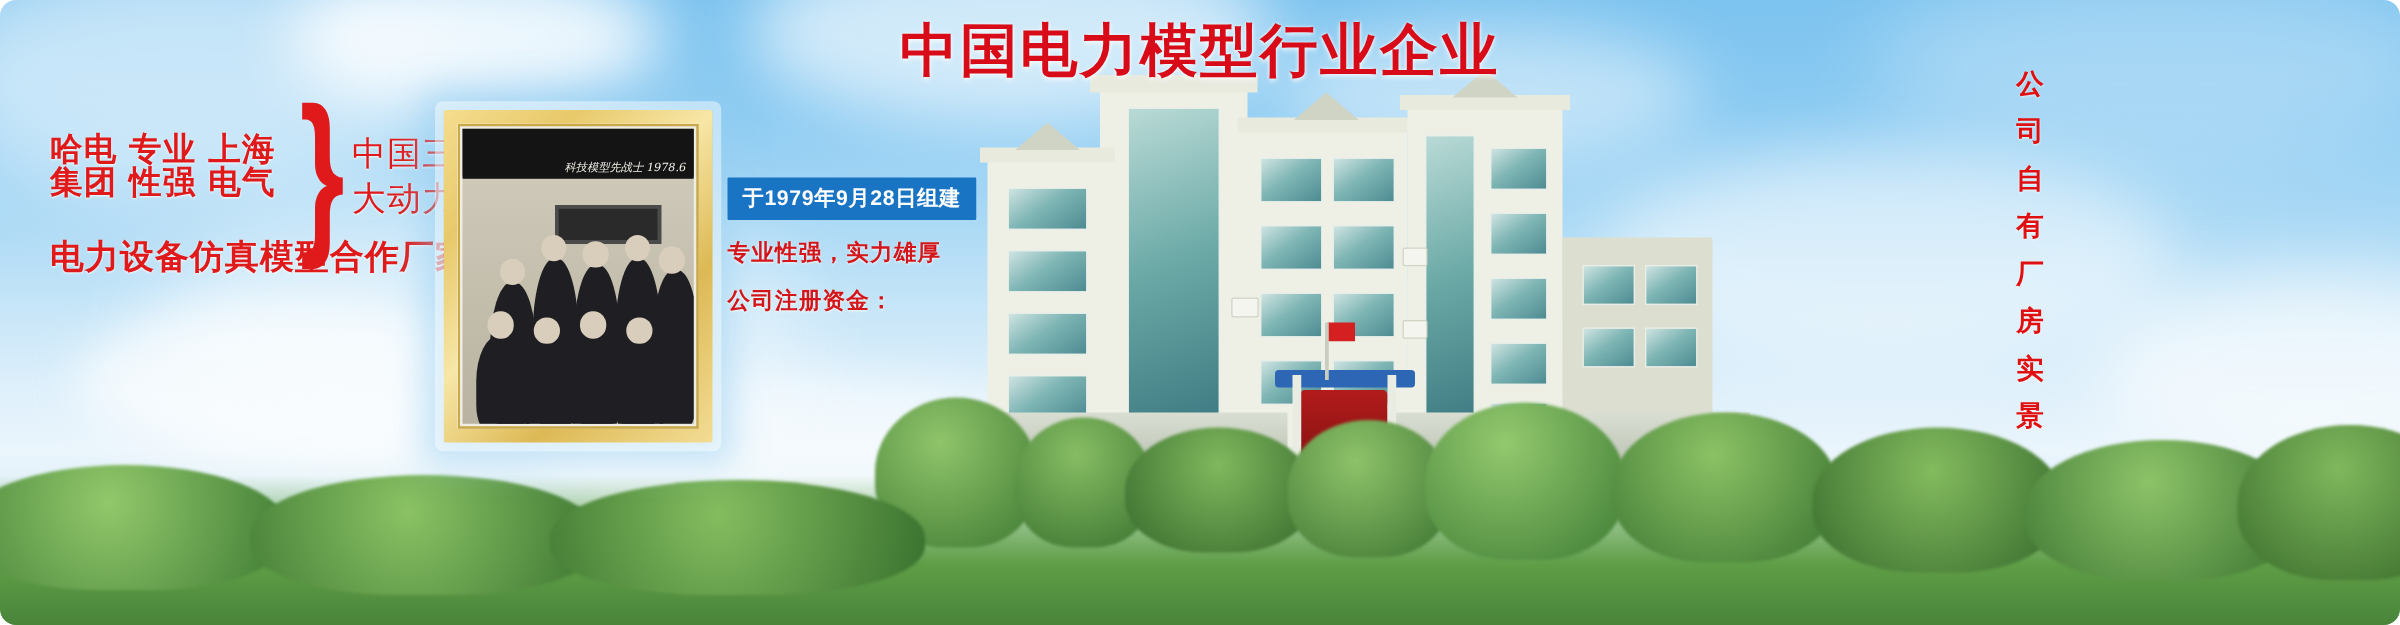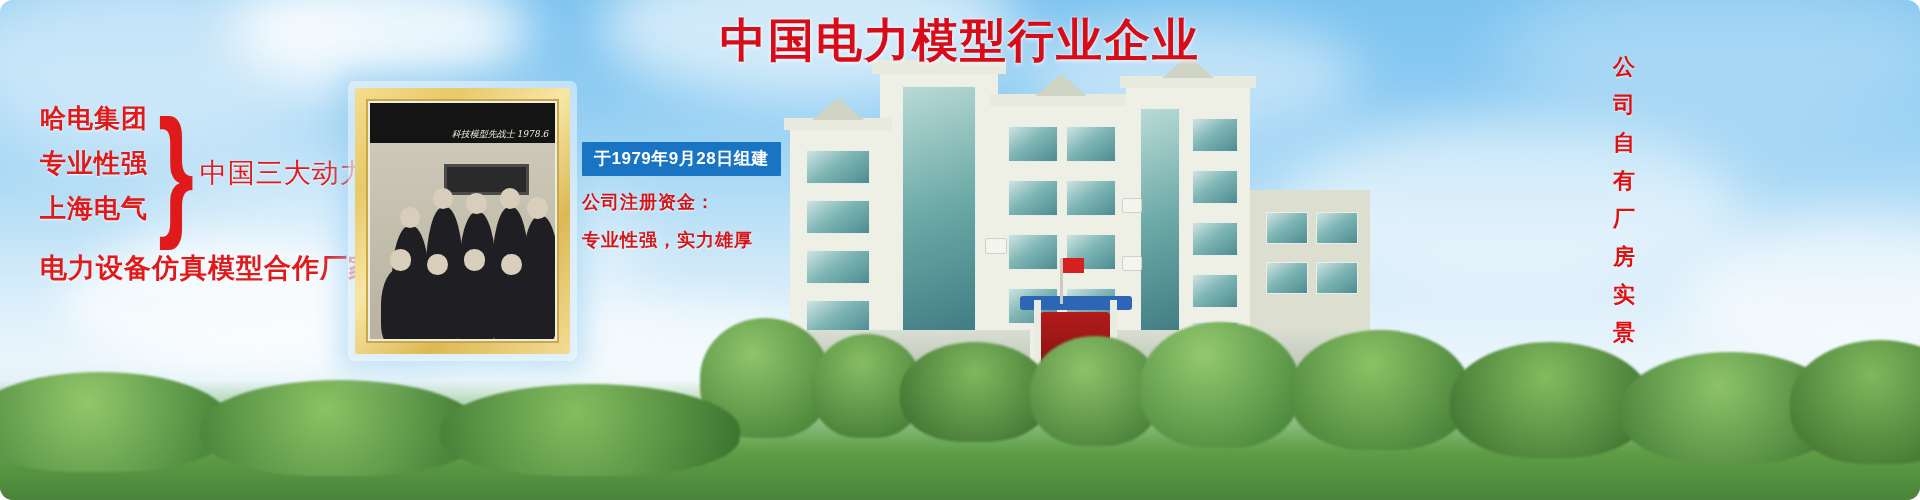--- a/index.html
+++ b/index.html
@@ -37,21 +37,21 @@
   .pole{position:absolute;background:#e9ece2;}
   
   #headline{
     position:absolute;left:0;top:10px;width:1920px;text-align:center;
     font-size:46px;font-weight:bold;color:#d80c18;letter-spacing:2px;
     font-family:"DejaVu Sans","Liberation Sans",sans-serif;
     text-shadow:0 0 3px rgba(255,255,255,.85),0 2px 4px rgba(255,255,255,.6);
   }
   #leftblock{position:absolute;left:40px;top:105px;width:340px;color:#e01a1a;}
   .lb-row{display:flex;align-items:center;}
-  .lb-names{display:flex;flex-direction:column;}
+  .lb-names{display:flex;flex-direction:row;}
   .lb-name{font-size:26px;font-weight:bold;line-height:1.0;margin-bottom:19px;
            text-shadow:0 1px 2px rgba(255,255,255,.9);letter-spacing:1px;}
   .brace{font-size:92px;font-weight:bold;line-height:0;margin:0 6px 0 10px;
          transform:scaleY(1.55) translateY(-2px);display:inline-block;}
   .lb-right{font-size:27px;font-weight:normal;letter-spacing:1px;
             text-shadow:0 1px 2px rgba(255,255,255,.9);}
   #lb-bottom{font-size:27px;font-weight:bold;letter-spacing:1px;margin-top:10px;
              text-shadow:0 1px 2px rgba(255,255,255,.9);color:#e01a1a;}
   
   #frame{
@@ -215,22 +215,22 @@
         <div class="ph" style="left:46%;top:70%;width:22%;height:34%;"></div>
         <div class="hd" style="left:51%;top:62%;width:11%;height:9%;"></div>
         <div class="ph" style="left:66%;top:72%;width:22%;height:32%;"></div>
         <div class="hd" style="left:71%;top:64%;width:11%;height:9%;"></div>
       </div>
     </div>
   </div>
 
   <div id="mid">
     <div id="mid-badge">于1979年9月28日组建</div>
+    <div class="mid-line">专业性强，实力雄厚</div>
     <div class="mid-line">公司注册资金：</div>
-    <div class="mid-line">专业性强，实力雄厚</div>
   </div>
 
   <div id="rightvert">
     <span>公</span>
     <span>司</span>
     <span>自</span>
     <span>有</span>
     <span>厂</span>
     <span>房</span>
     <span>实</span>

